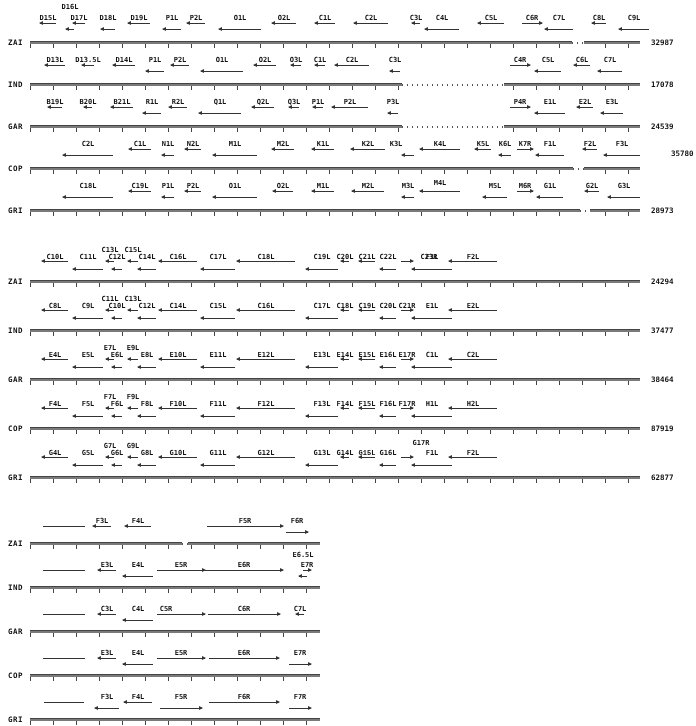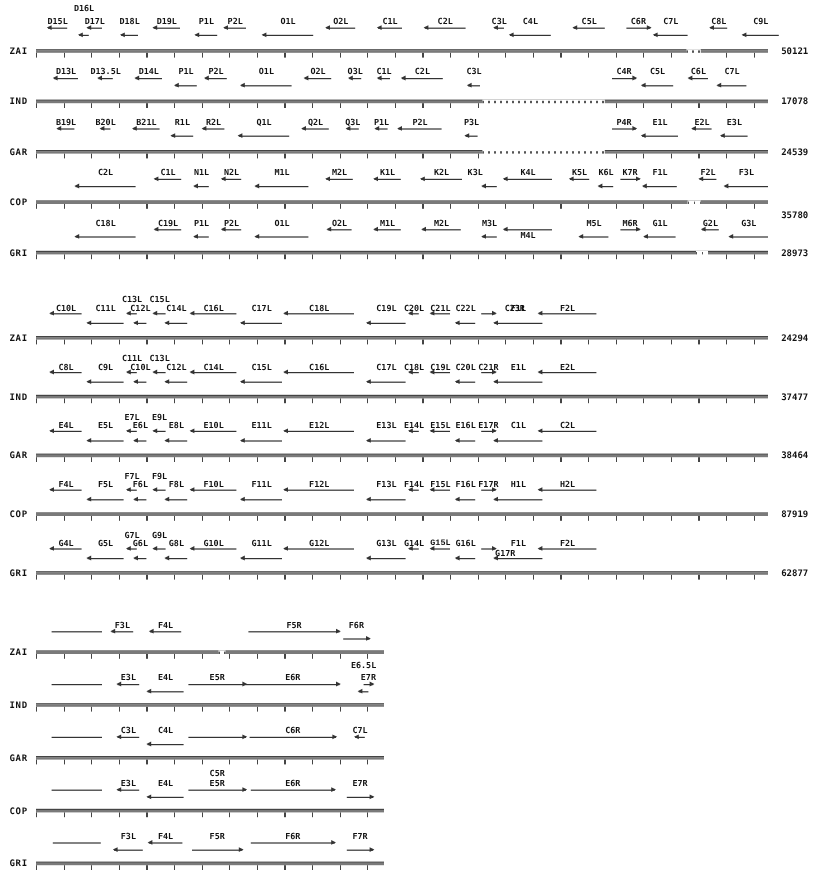--- a/index.html
+++ b/index.html
@@ -52,21 +52,21 @@
 <body>
 
 <div id="figure">
     <div class="track" style="top: 3px; height: 42px;">
       <div class="tname" style="top: 35px;">ZAI</div>
       <div class="bl" style="left: 30px; width: 610px; top: 39px;"></div>
       <div class="blshadow" style="left: 30px; width: 610px; top: 38px;"></div>
       <div class="ticks" style="left: 30px; width: 610px; top: 41px;"></div>
       <div class="gap" style="left: 572px; width: 12px; top: 38px; height: 8px;"></div>
       <div class="gapdots" style="left: 572px; width: 12px; top: 39px;"></div>
-      <div class="tnum" style="top: 35px;">50121</div>
+      <div class="tnum" style="top: 35px;">32987</div>
       <div class="gl" style="left: 70px; top: 0px;">D16L</div>
       <div class="arrow L" style="left: 66px; width: 8px; top: 26px;"></div>
       <div class="gl" style="left: 48px; top: 11px;">D15L</div>
       <div class="arrow L" style="left: 40px; width: 16px; top: 20px;"></div>
       <div class="gl" style="left: 79px; top: 11px;">D17L</div>
       <div class="arrow L" style="left: 73px; width: 12px; top: 20px;"></div>
       <div class="gl" style="left: 108px; top: 11px;">D18L</div>
       <div class="arrow L" style="left: 101px; width: 14px; top: 26px;"></div>
       <div class="gl" style="left: 139px; top: 11px;">D19L</div>
       <div class="arrow L" style="left: 128px; width: 22px; top: 20px;"></div>
@@ -175,21 +175,21 @@
       <div class="gl" style="left: 612px; top: 11px;">E3L</div>
       <div class="arrow L" style="left: 601px; width: 22px; top: 26px;"></div>
     </div>
     <div class="track" style="top: 129px; height: 42px;">
       <div class="tname" style="top: 35px;">COP</div>
       <div class="bl" style="left: 30px; width: 610px; top: 39px;"></div>
       <div class="blshadow" style="left: 30px; width: 610px; top: 38px;"></div>
       <div class="ticks" style="left: 30px; width: 610px; top: 41px;"></div>
       <div class="gap" style="left: 573px; width: 11px; top: 38px; height: 8px;"></div>
       <div class="gapdots" style="left: 573px; width: 11px; top: 39px;"></div>
-      <div class="tnum" style="top: 46px;">35780</div>
+      <div class="tnum" style="top: 20px; margin-left: 20px;">35780</div>
       <div class="gl" style="left: 88px; top: 11px;">C2L</div>
       <div class="arrow L" style="left: 63px; width: 50px; top: 26px;"></div>
       <div class="gl" style="left: 140px; top: 11px;">C1L</div>
       <div class="arrow L" style="left: 129px; width: 22px; top: 20px;"></div>
       <div class="gl" style="left: 168px; top: 11px;">N1L</div>
       <div class="arrow L" style="left: 162px; width: 12px; top: 26px;"></div>
       <div class="gl" style="left: 193px; top: 11px;">N2L</div>
       <div class="arrow L" style="left: 185px; width: 16px; top: 20px;"></div>
       <div class="gl" style="left: 235px; top: 11px;">M1L</div>
       <div class="arrow L" style="left: 213px; width: 44px; top: 26px;"></div>
@@ -235,21 +235,21 @@
       <div class="gl" style="left: 235px; top: 11px;">O1L</div>
       <div class="arrow L" style="left: 213px; width: 44px; top: 26px;"></div>
       <div class="gl" style="left: 283px; top: 11px;">O2L</div>
       <div class="arrow L" style="left: 273px; width: 20px; top: 20px;"></div>
       <div class="gl" style="left: 323px; top: 11px;">M1L</div>
       <div class="arrow L" style="left: 312px; width: 22px; top: 20px;"></div>
       <div class="gl" style="left: 368px; top: 11px;">M2L</div>
       <div class="arrow L" style="left: 352px; width: 32px; top: 20px;"></div>
       <div class="gl" style="left: 408px; top: 11px;">M3L</div>
       <div class="arrow L" style="left: 402px; width: 12px; top: 26px;"></div>
-      <div class="gl" style="left: 440px; top: 21px;">M4L</div>
+      <div class="gl" style="left: 440px; top: 8px;">M4L</div>
       <div class="arrow L" style="left: 420px; width: 40px; top: 20px;"></div>
       <div class="gl" style="left: 495px; top: 11px;">M5L</div>
       <div class="arrow L" style="left: 483px; width: 24px; top: 26px;"></div>
       <div class="gl" style="left: 525px; top: 11px;">M6R</div>
       <div class="arrow R" style="left: 517px; width: 16px; top: 20px;"></div>
       <div class="gl" style="left: 550px; top: 11px;">G1L</div>
       <div class="arrow L" style="left: 537px; width: 26px; top: 26px;"></div>
       <div class="gl" style="left: 592px; top: 11px;">G2L</div>
       <div class="arrow L" style="left: 585px; width: 14px; top: 20px;"></div>
       <div class="gl" style="left: 624px; top: 11px;">G3L</div>
@@ -436,21 +436,21 @@
       <div class="gl" style="left: 266px; top: 10px;">G12L</div>
       <div class="arrow L" style="left: 237px; width: 58px; top: 18px;"></div>
       <div class="gl" style="left: 322px; top: 10px;">G13L</div>
       <div class="arrow L" style="left: 306px; width: 32px; top: 26px;"></div>
       <div class="gl" style="left: 345px; top: 10px;">G14L</div>
       <div class="arrow L" style="left: 341px; width: 8px; top: 18px;"></div>
       <div class="gl" style="left: 367px; top: 10px; font-family: Liberation Mono, monospace;">G15L</div>
       <div class="arrow L" style="left: 359px; width: 16px; top: 18px;"></div>
       <div class="gl" style="left: 388px; top: 10px;">G16L</div>
       <div class="arrow L" style="left: 380px; width: 16px; top: 26px;"></div>
-      <div class="gl" style="left: 407px; top: 18px; padding-left: 28px;">G17R</div>
+      <div class="gl" style="left: 407px; top: 0; padding-left: 28px;">G17R</div>
       <div class="arrow R" style="left: 401px; width: 12px; top: 18px;"></div>
       <div class="gl" style="left: 432px; top: 10px;">F1L</div>
       <div class="arrow L" style="left: 412px; width: 40px; top: 26px;"></div>
       <div class="gl" style="left: 473px; top: 10px;">F2L</div>
       <div class="arrow L" style="left: 449px; width: 48px; top: 18px;"></div>
     </div>
     <div class="track" style="top: 505px; height: 44px;">
       <div class="tname" style="top: 34px;">ZAI</div>
       <div class="bl" style="left: 30px; width: 290px; top: 38px;"></div>
       <div class="blshadow" style="left: 30px; width: 290px; top: 37px;"></div>
@@ -489,21 +489,21 @@
     <div class="track" style="top: 593px; height: 44px;">
       <div class="tname" style="top: 34px;">GAR</div>
       <div class="bl" style="left: 30px; width: 290px; top: 38px;"></div>
       <div class="blshadow" style="left: 30px; width: 290px; top: 37px;"></div>
       <div class="ticks" style="left: 30px; width: 290px; top: 40px;"></div>
       <div class="arrow" style="left: 43px; width: 42px; top: 21px;"></div>
       <div class="gl" style="left: 107px; top: 12px;">C3L</div>
       <div class="arrow L" style="left: 98px; width: 18px; top: 21px;"></div>
       <div class="gl" style="left: 138px; top: 12px;">C4L</div>
       <div class="arrow L" style="left: 123px; width: 30px; top: 27px;"></div>
-      <div class="gl" style="left: 181px; top: 12px; margin-top: 36px;">C5R</div>
+      <div class="gl" style="left: 166px; top: 12px;">C5R</div>
       <div class="arrow R" style="left: 157px; width: 48px; top: 21px;"></div>
       <div class="gl" style="left: 244px; top: 12px;">C6R</div>
       <div class="arrow R" style="left: 208px; width: 72px; top: 21px;"></div>
       <div class="gl" style="left: 300px; top: 12px;">C7L</div>
       <div class="arrow L" style="left: 296px; width: 8px; top: 21px;"></div>
     </div>
     <div class="track" style="top: 637px; height: 44px;">
       <div class="tname" style="top: 34px;">COP</div>
       <div class="bl" style="left: 30px; width: 290px; top: 38px;"></div>
       <div class="blshadow" style="left: 30px; width: 290px; top: 37px;"></div>

